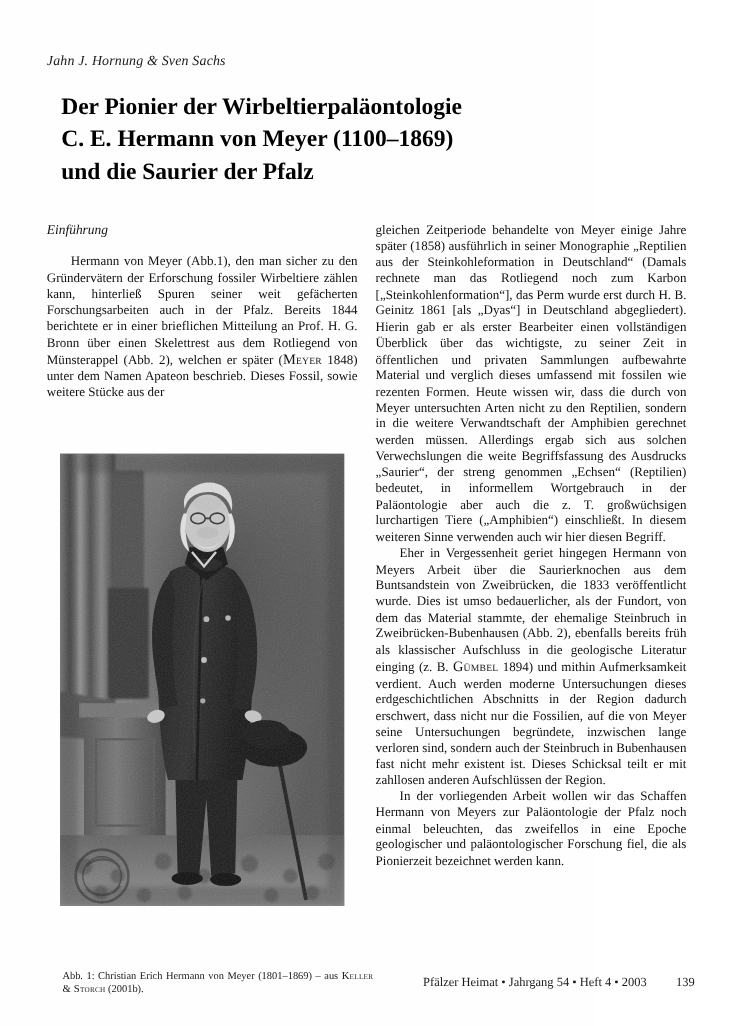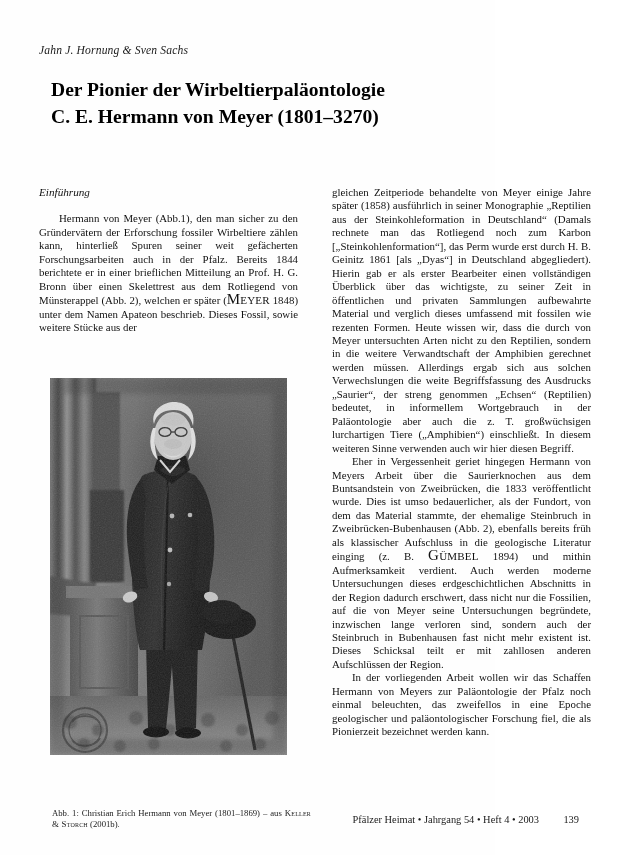--- a/index.html
+++ b/index.html
@@ -52,40 +52,40 @@
   .col {
     position: absolute;
     top: 186px;
     width: 259px;
     font-size: 10.85px;
     line-height: 13.45px;
     text-align: justify;
     color: #111;
   }
   .col.left  { left: 39px; }
-  .col.right { left: 332px; }
+  .col.right { left: 313px; }
 
   .section-head {
     font-style: italic;
     font-size: 11.2px;
     margin: 0 0 13px 0;
     text-align: left;
   }
 
   p.body {
     margin: 0;
     text-indent: 20px;
     text-align: justify;
     hyphens: none;
   }
   p.body.cont { text-indent: 0; }
 
   .sc {
     font-variant: small-caps;
-    font-size: 15px;
+    font-size: 12px;
     letter-spacing: 0.2px;
   }
   .it { }
 
   
   .figure {
     position: absolute;
     left: 50px;
     top: 378px;
     width: 237px;
@@ -137,21 +137,22 @@
 </style>
 </head>
 <body>
 
 <div class="page">
 
   <div class="authors">Jahn J. Hornung &amp; Sven Sachs</div>
 
   <div class="title">
     <span class="tline">Der Pionier der Wirbeltierpaläontologie</span>
-    <span class="tline">C. E. Hermann von Meyer (1801–3270)</span>
+    <span class="tline">C. E. Hermann von Meyer (1100–1869)</span>
+    <span class="tline">und die Saurier der Pfalz</span>
   </div>
 
   <div class="col left">
     <div class="section-head">Einführung</div>
     <p class="body"><span>Hermann von Meyer (Abb.1), den man sicher zu den Gründervätern der Erforschung fossiler Wirbeltiere zählen kann, hinterließ Spuren seiner weit gefächerten Forschungsarbeiten auch in der Pfalz. Bereits 1844 berichtete er in einer brieflichen Mitteilung an Prof. H. G. Bronn über einen Skelettrest aus dem Rotliegend von Münsterappel (Abb. 2), welchen er später (</span><span class="sc">Meyer</span><span> 1848) unter dem Namen </span><span class="it">Apateon</span><span> beschrieb. Dieses Fossil, sowie weitere Stücke aus der</span></p>
   </div>
 
   <div class="figure">
     <div class="photo">
       <svg viewBox="0 0 237 377" preserveAspectRatio="none" role="img">

